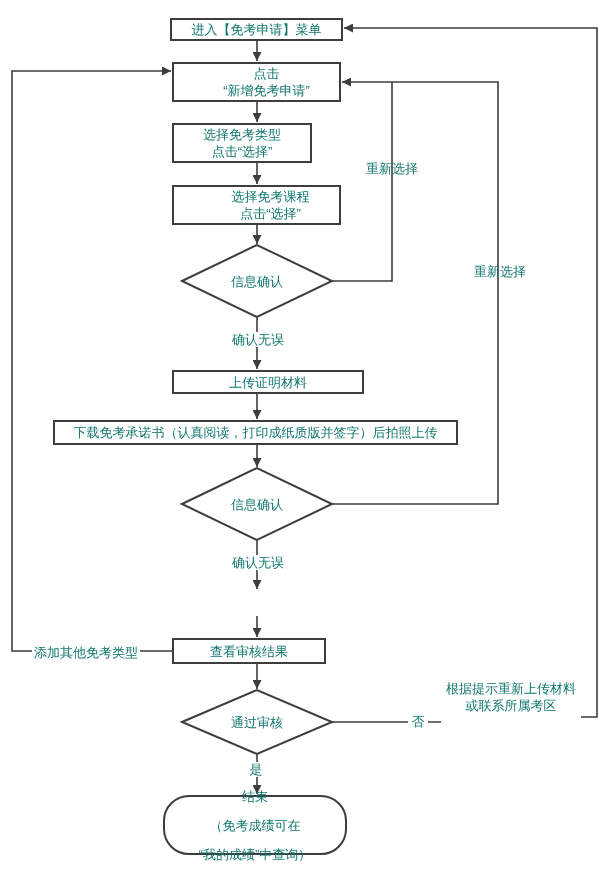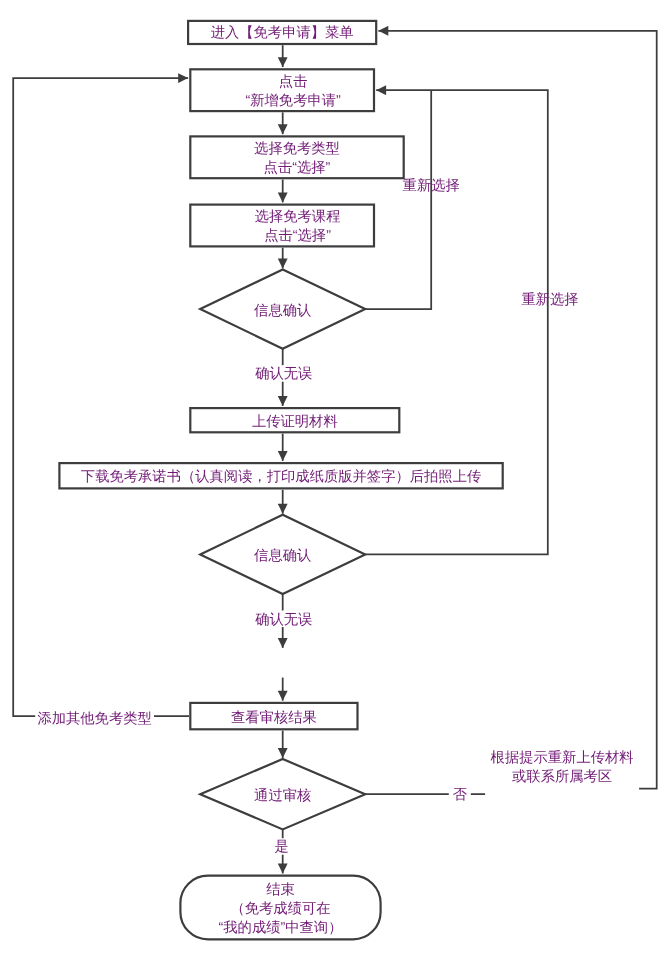--- a/index.html
+++ b/index.html
@@ -1,27 +1,27 @@
 <!DOCTYPE html>
 <html><head>
 <meta charset="utf-8">
 <style>
   html,body{margin:0;padding:0;background:#ffffff;}
   .stage{
     position:relative;width:607px;height:873px;background:#ffffff;overflow:hidden;
-    font-family:"Liberation Sans","DejaVu Sans",sans-serif;color:#701a75;
+    font-family:"Liberation Sans","DejaVu Sans",sans-serif;color:#0f766e;
   }
   .wires{position:absolute;left:0;top:0;z-index:1;}
   .node{
     position:absolute;z-index:2;box-sizing:border-box;
     border:2px solid #3d3d3d;background:#ffffff;
     display:flex;flex-direction:column;align-items:center;justify-content:center;
     font-size:13px;line-height:17px;text-align:center;white-space:nowrap;
   }
-  .node.rounded{border-radius:26px;}
+  .node.rounded{border-radius:26px;gap:12px;}
   .dtext{
     position:absolute;z-index:3;display:flex;flex-direction:column;
     align-items:center;justify-content:center;text-align:center;
     font-size:13px;line-height:17px;white-space:nowrap;background:transparent;
   }
   .elabel{
     position:absolute;z-index:3;font-size:13px;line-height:15px;
     text-align:center;white-space:nowrap;background:transparent;
   }
   .elabel.onwire{background:#ffffff;padding:0 1px;}
@@ -64,21 +64,21 @@
 
   <div class="node" style="left:170px;top:18px;width:173px;height:23px;">
     <span>进入【免考申请】菜单</span>
   </div>
 
   <div class="node" style="left:172px;top:62px;width:169px;height:40px;padding-left:20px;">
     <span>点击</span>
     <span>“新增免考申请”</span>
   </div>
 
-  <div class="node" style="left:172px;top:123px;width:196px;height:40px;">
+  <div class="node" style="left:172px;top:123px;width:140px;height:40px;">
     <span>选择免考类型</span>
     <span>点击“选择”</span>
   </div>
 
   <div class="node" style="left:172px;top:185px;width:169px;height:40px;padding-left:28px;">
     <span>选择免考课程</span>
     <span>点击“选择”</span>
   </div>
 
   <div class="node" style="left:172px;top:370px;width:192px;height:24px;">

